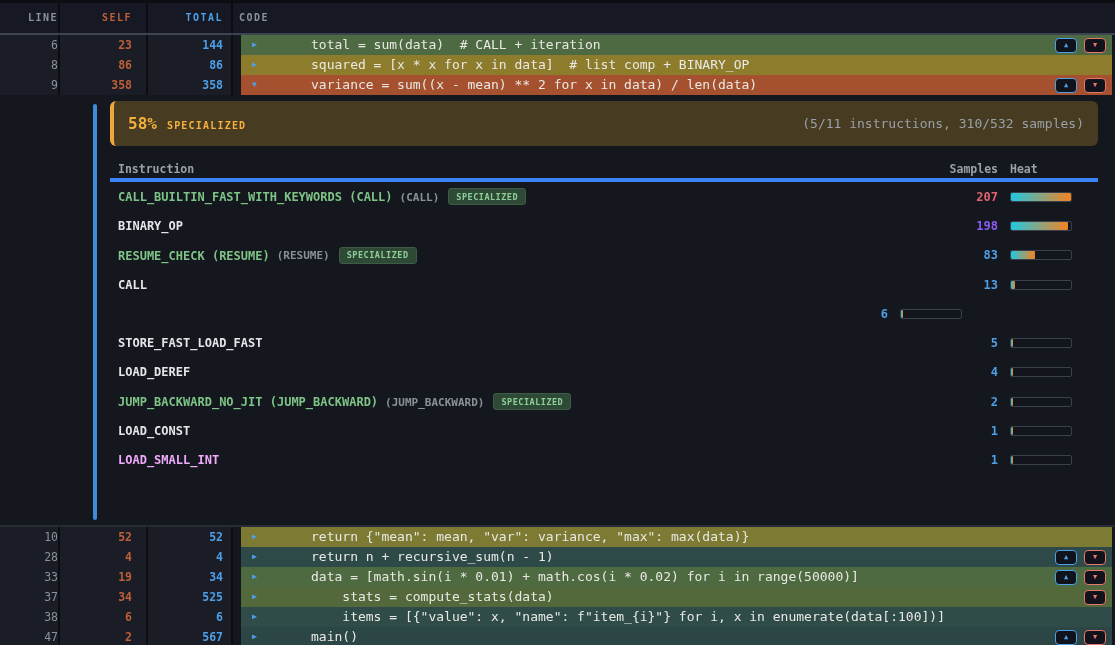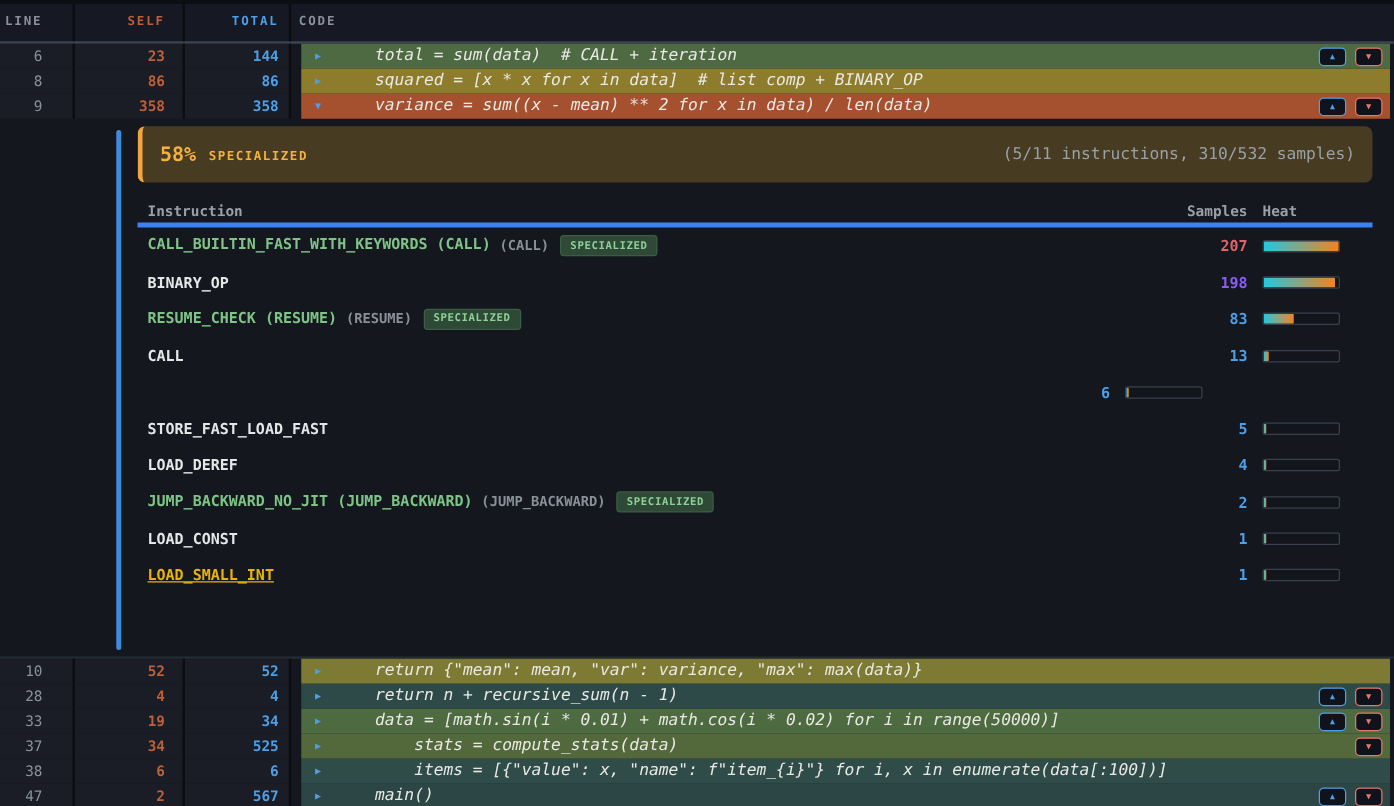--- a/index.html
+++ b/index.html
@@ -8,30 +8,30 @@
 
   
   .grid-row { display:grid; grid-template-columns:60px 88px 85px 1fr; height:20px; }
   .hdr-row  { height:35px; border-top:3px solid #0c0e13; border-bottom:2px solid #3d4450;
               background:#161923; }
   .hdr-row .cell { line-height:30px; font-size:10px; font-weight:bold; letter-spacing:1.5px; }
   .cell { height:100%; }
   .gut { background:#1a1d25; border-right:2px solid #0b0d12; text-align:right; }
   .hdr-row .gut { background:transparent; }
   .num { font-size:11.5px; line-height:20px; }
-  .pr12 { padding-right:24px; } .pr14 { padding-right:14px; } .pr8 { padding-right:8px; }
+  .pr12 { padding-right:0; } .pr14 { padding-right:14px; } .pr8 { padding-right:8px; }
   .c-line { color:#8b919b; } .c-self { color:#bd5f39; font-weight:bold; }
   .c-total { color:#4d9fe8; font-weight:bold; }
   .hdr-code { text-align:left; padding-left:6px; color:#8b919b; }
 
   .code-col { position:relative; }
   .code-bar { display:flex; align-items:center; height:20px; margin-left:8px; margin-right:3px;
               cursor:pointer; }
   .code-arrow { color:#4d9fe8; font-size:8px; width:10px; margin-left:11px; line-height:20px; }
-  .code-text { margin-left:38px; font-size:13px; color:#e9e9e4; white-space:pre; line-height:20px;font-style:italic; }
+  .code-text { margin-left:49px; font-size:13px; color:#e9e9e4; white-space:pre; line-height:20px; }
   .row-buttons { margin-left:auto; display:flex; gap:7px; margin-right:6px; align-items:center; }
   .jmp-btn { width:22px; height:15px; border-radius:4px; background:#10131b; display:flex;
              align-items:center; justify-content:center; font-size:7px; cursor:pointer; }
   .jmp-up  { border:1.5px solid #4d9fe8; color:#4d9fe8; }
   .jmp-dn  { border:1.5px solid #e8766b; color:#e8766b; }
 
   .rows-bottom { border-top:2px solid #262c36; }
 
   
   .panel { position:relative; height:424px; background:#14171e; }
@@ -241,21 +241,21 @@
     <div class="in-samples" style="color: rgb(77, 159, 232);">1</div>
     <div class="in-heat">
       <div class="heat-track">
         <div class="heat-fill" style="width: 1.5px; background: linear-gradient(90deg, rgb(31, 201, 226), rgb(245, 130, 32));"></div>
       </div>
     </div>
   </div>
 
   <div class="instr-row">
     <div class="in-name">
-      <span style="color: #eab308; text-decoration: underline;">LOAD_SMALL_INT</span>
+      <span style="color: #f0abfc;">LOAD_SMALL_INT</span>
     </div>
     <div class="in-samples" style="color: rgb(77, 159, 232);">1</div>
     <div class="in-heat">
       <div class="heat-track">
         <div class="heat-fill" style="width: 1.5px; background: linear-gradient(90deg, rgb(31, 201, 226), rgb(245, 130, 32));"></div>
       </div>
     </div>
   </div>
 </div>
   </div>

